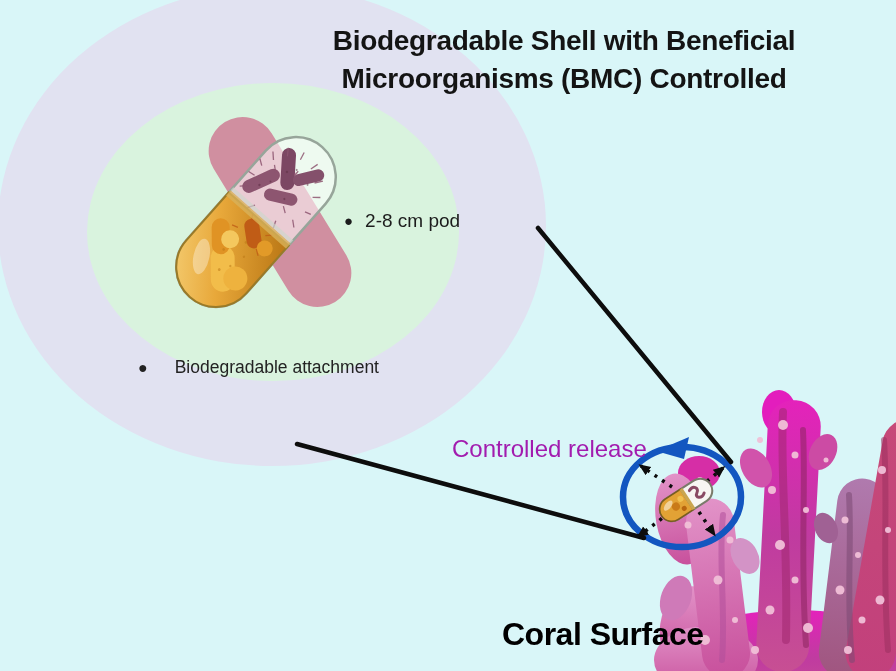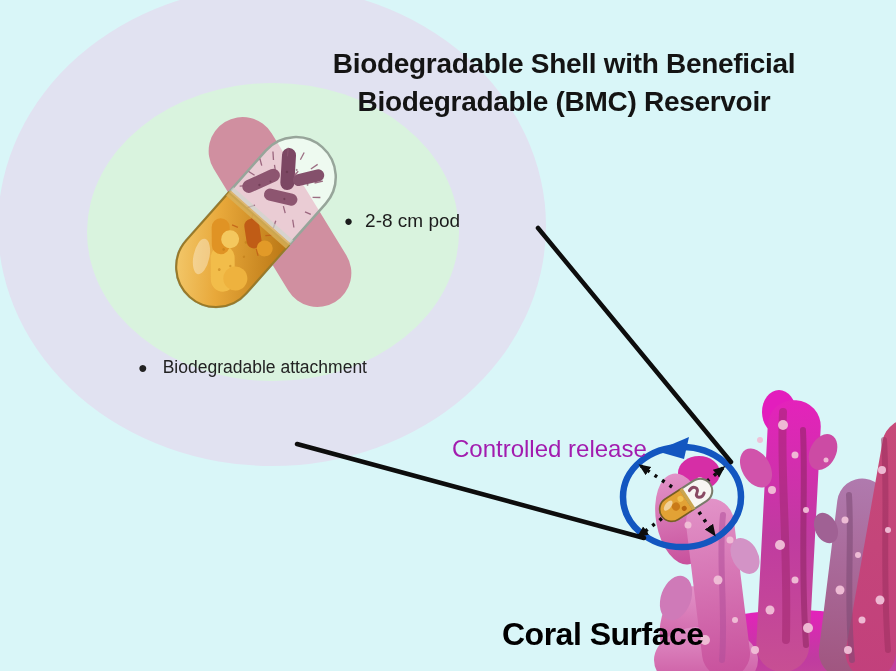--- a/index.html
+++ b/index.html
@@ -6,29 +6,28 @@
   .canvas{
     position:relative;width:896px;height:671px;overflow:hidden;
     background:var(--background,#d9f6f8);
     font-family:"Liberation Sans",sans-serif;
   }
   .art{position:absolute;left:0;top:0;}
   .title{
     position:absolute;left:288px;top:22px;width:552px;text-align:center;
     font-weight:bold;font-size:28px;line-height:38px;color:var(--text_dark,#141414);
     letter-spacing:-0.3px;
-    margin-top:23px;
   }
   .callout{position:absolute;display:flex;align-items:flex-start;color:#1c1c1c;}
   .callout .dot{line-height:1.25;}
   .callout-pod{left:344px;top:210px;font-size:19px;gap:12px;align-items:center;}
   .callout-pod .dot{font-size:15px;}
   .callout-strap{left:138px;top:356px;font-size:17.5px;gap:15px;color:#222;}
   .callout-strap .dot{font-size:16px;padding-top:2px;}
-  .strap-lines{display:block;text-align:center;line-height:23px;}
+  .strap-lines{display:block;text-align:center;line-height:23px;margin-left:12px;}
   .strap-lines span{display:block;}
   .release-label{position:absolute;left:452px;top:435px;font-size:24px;color:#a21caf;}
   .coral-label{
     position:absolute;left:502px;top:616px;font-size:32px;font-weight:bold;
     color:#000000;letter-spacing:-0.5px;
   }
 </style>
 </head>
 <body>
 
@@ -213,21 +212,21 @@
       <circle cx="-4" cy="-4" r="3" fill="#f0c050"></circle>
       <circle cx="-6" cy="6" r="2.5" fill="#b9660f"></circle>
       <path d="M 8 -6 C 14 -9 18 -3 13 0 C 8 3 14 8 19 4" stroke="#8a4a63" stroke-width="3" fill="none" stroke-linecap="round"></path>
       <rect x="0" y="-12" width="3.5" height="24" fill="#caa54f"></rect>
       <ellipse cx="-18" cy="-5" rx="6" ry="3" fill="#ffffff" opacity="0.5" transform="rotate(-20 -18 -5)"></ellipse>
     </g>
   </svg>
 
   <div class="title">
     <div>Biodegradable Shell with Beneficial</div>
-    <div>Biodegradable (BMC) Reservoir</div>
+    <div>Microorganisms (BMC) Controlled</div>
   </div>
 
   <div class="callout callout-pod">
     <span class="dot">●</span>
     <span>2-8 cm pod</span>
   </div>
 
   <div class="callout callout-strap">
     <span class="dot">●</span>
     <span class="strap-lines">

